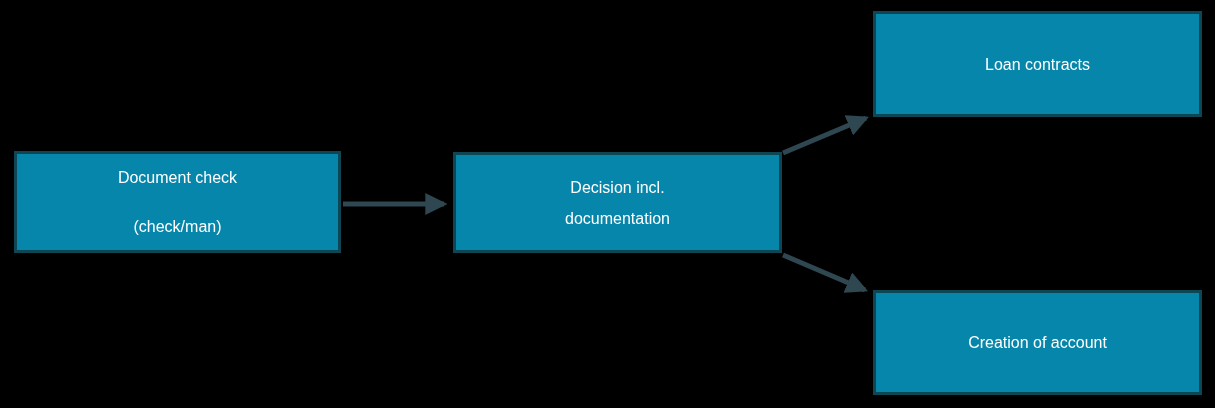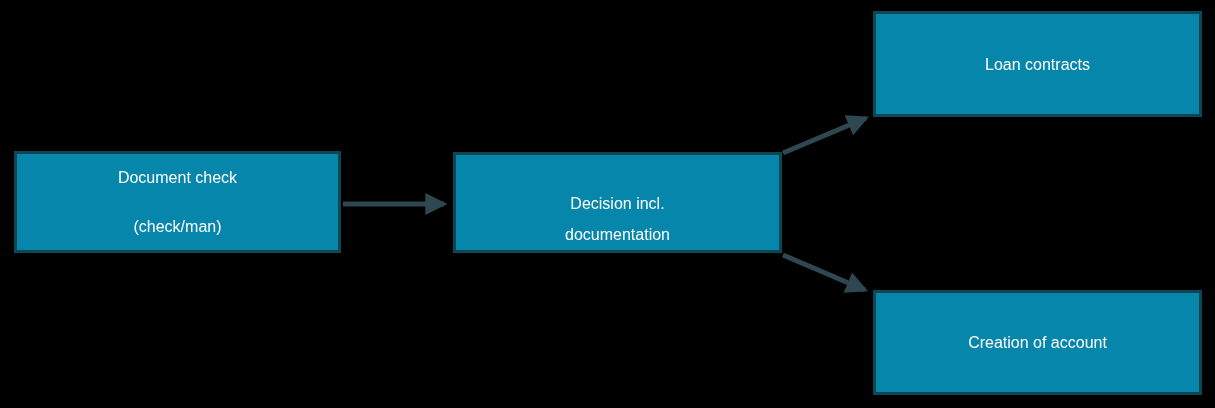--- a/index.html
+++ b/index.html
@@ -26,21 +26,21 @@
     align-items: center;
     justify-content: center;
     text-align: center;
     font-size: 16px;
     line-height: 31px;
   }
   .node .line {
     white-space: nowrap;
   }
   #node-document-check { left: 14px;  top: 151px; width: 327px; height: 102px; gap: 18px; }
-  #node-decision       { left: 453px; top: 152px; width: 329px; height: 101px; justify-content: flex-end; }
+  #node-decision       { left: 453px; top: 152px; width: 329px; height: 101px; }
   #node-loan-contracts { left: 873px; top: 11px;  width: 329px; height: 106px; }
   #node-creation-account { left: 873px; top: 290px; width: 329px; height: 105px; }
   svg.arrows {
     position: absolute;
     left: 0;
     top: 0;
     width: 1215px;
     height: 408px;
     pointer-events: none;
   }

